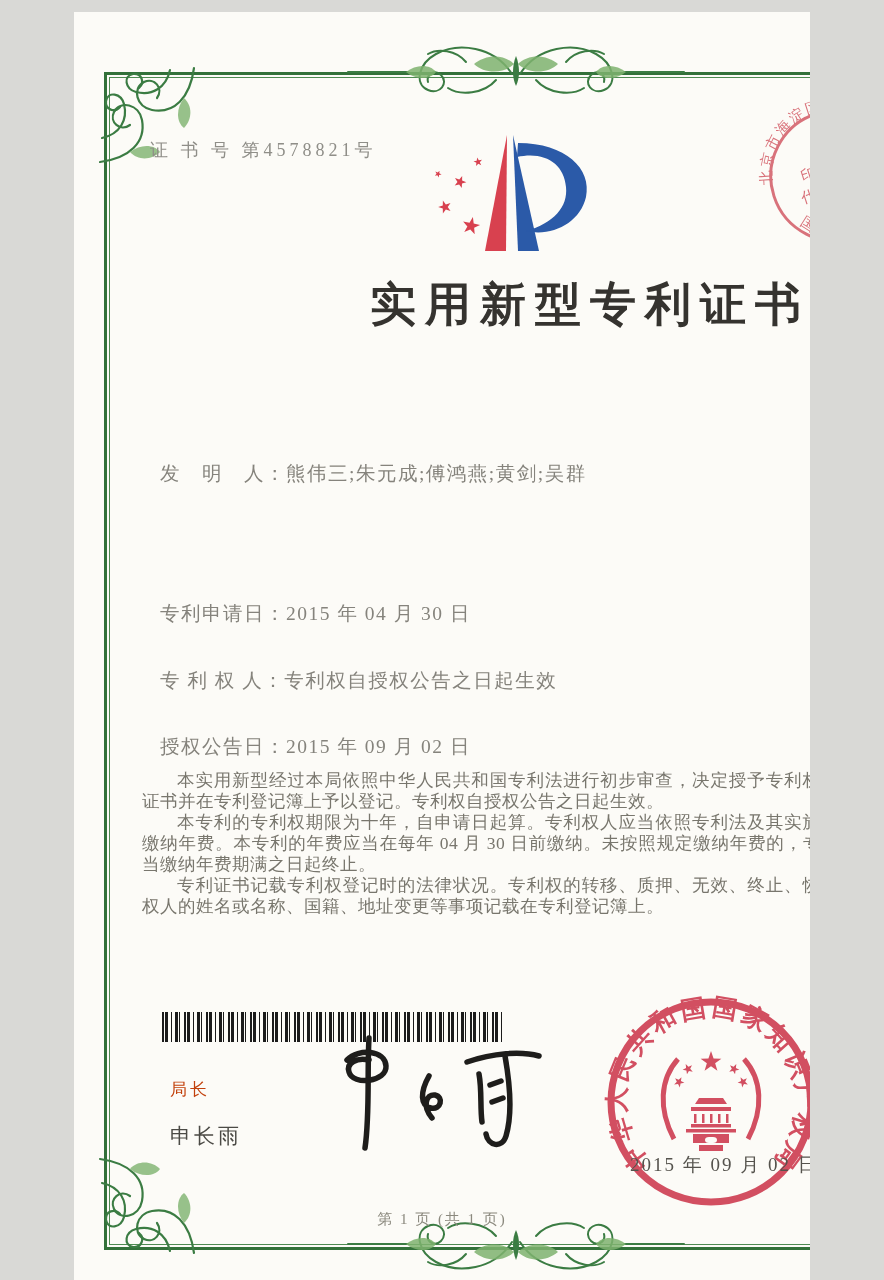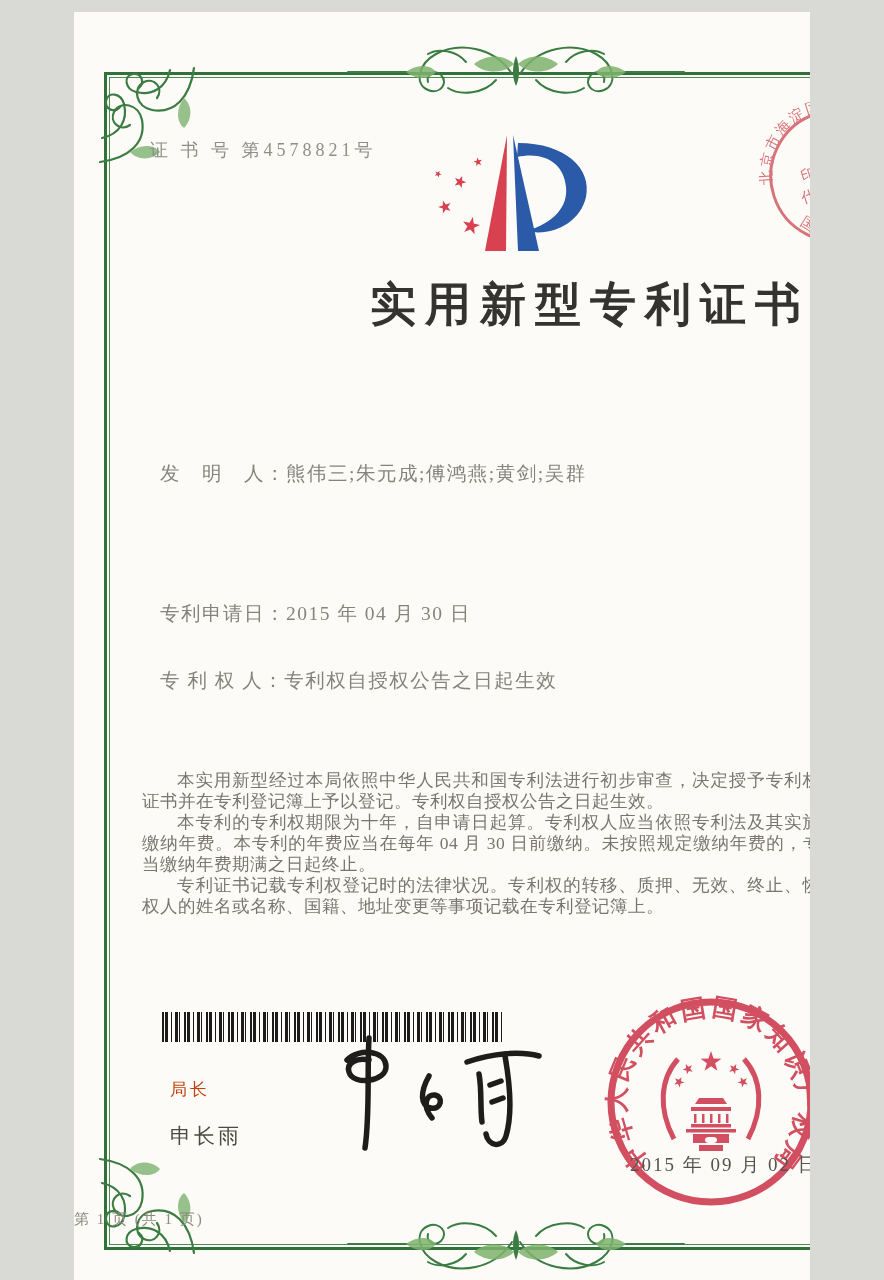--- a/index.html
+++ b/index.html
@@ -52,21 +52,21 @@
   }
   .sig-title { position:absolute; left:96px; top:1066px; font-size:17px; color:#c2410c; letter-spacing:3px; }
   .sig-name  { position:absolute; left:96px; top:1110px; font-size:21px; color:#4b4a45; letter-spacing:3px; }
   .signature { position:absolute; left:235px; top:1012px; width:240px; height:130px; }
   .main-seal { position:absolute; left:522px; top:975px; width:230px; height:230px; opacity:.93; }
   .seal-date {
     position:absolute; left:556px; top:1140px; font-size:19px; color:#55534d;
     letter-spacing:2px; z-index:3; white-space:nowrap;
   }
   .page-footer {
-    position:absolute; left:0; right:0; top:1198px; 
+    position:absolute; left:0; right:0; top:1198px; text-align:center;
     font-size:15px; color:#8b897e; letter-spacing:2px; z-index:2;
   }
   svg text { font-family:"Liberation Serif","DejaVu Serif",serif; }
 </style>
 </head>
 <body>
 
 <div class="page">
 
   <svg width="0" height="0" style="position:absolute">
@@ -200,20 +200,23 @@
   <div class="doc-title">实用新型专利证书</div>
 
   <div class="field f2">
     <span>发　明　人：</span><span>熊伟三;朱元成;傅鸿燕;黄剑;吴群</span>
   </div>
   <div class="field f4">
     <span>专利申请日：</span><span>2015 年 04 月 30 日</span>
   </div>
   <div class="field f5">
     <span>专 利 权 人：</span><span>专利权自授权公告之日起生效</span>
+  </div>
+  <div class="field f6">
+    <span>授权公告日：</span><span>2015 年 09 月 02 日</span>
   </div>
 
   <div class="body-text">
     <p>本实用新型经过本局依照中华人民共和国专利法进行初步审查，决定授予专利权，颁发本证书并在专利登记簿上予以登记。专利权自授权公告之日起生效。</p>
     <p>本专利的专利权期限为十年，自申请日起算。专利权人应当依照专利法及其实施细则规定缴纳年费。本专利的年费应当在每年 04 月 30 日前缴纳。未按照规定缴纳年费的，专利权自应当缴纳年费期满之日起终止。</p>
     <p>专利证书记载专利权登记时的法律状况。专利权的转移、质押、无效、终止、恢复和专利权人的姓名或名称、国籍、地址变更等事项记载在专利登记簿上。</p>
   </div>
 
   <div class="barcode"></div>
 

